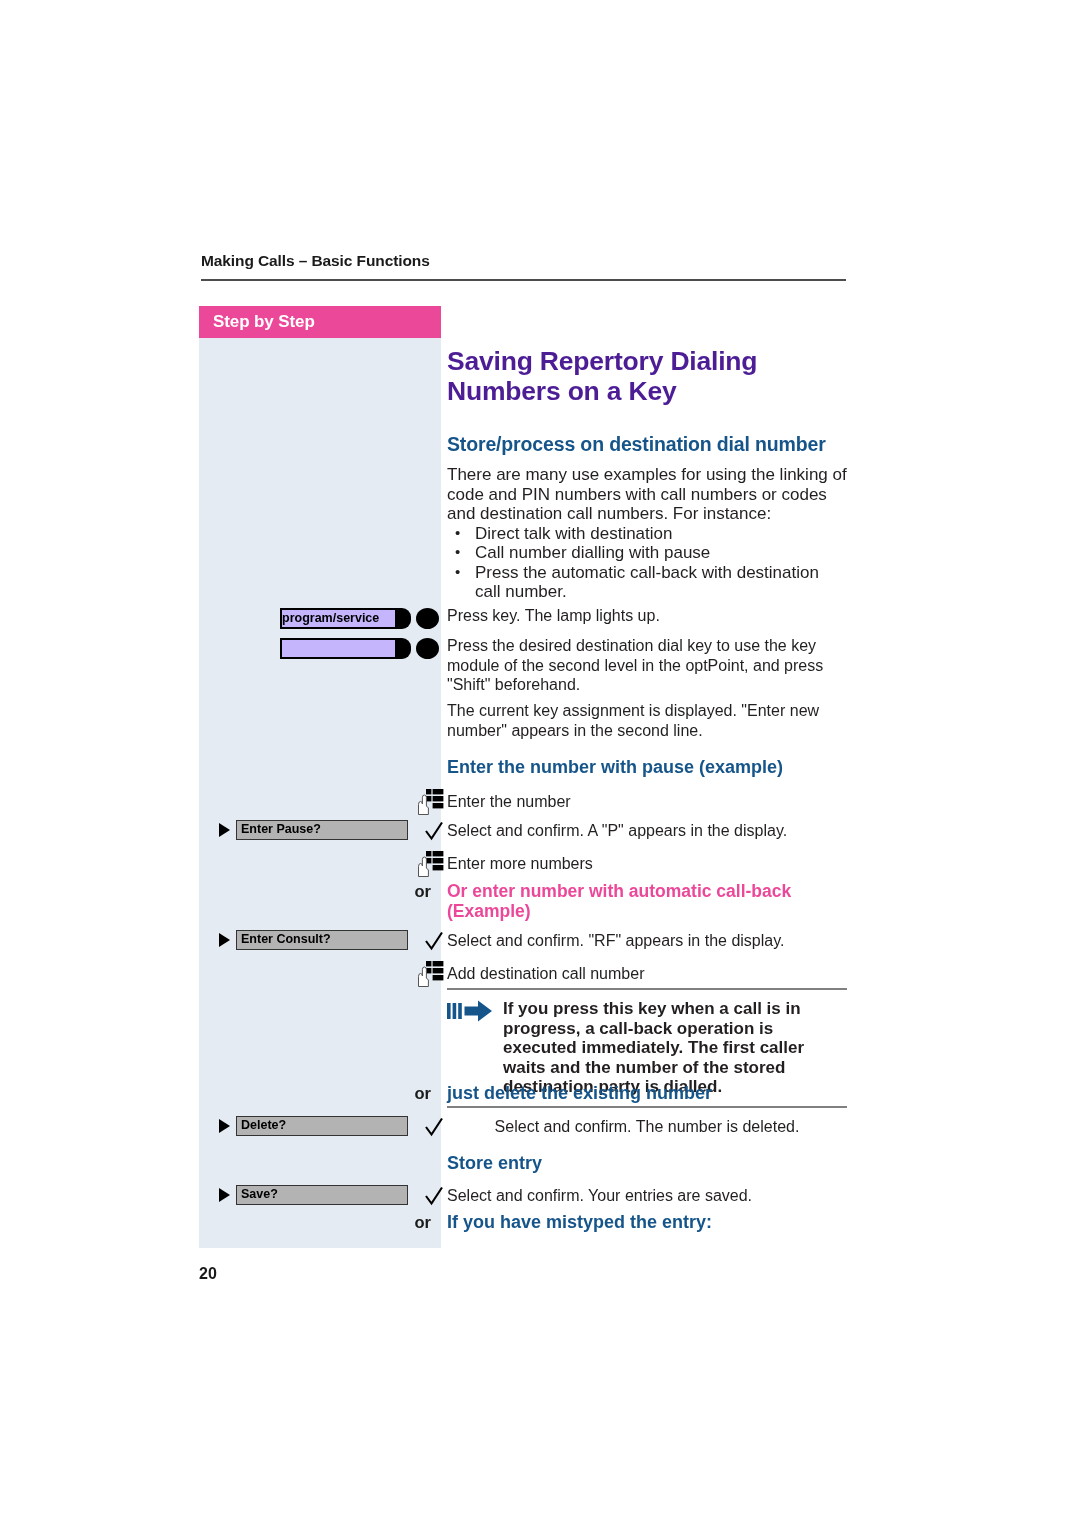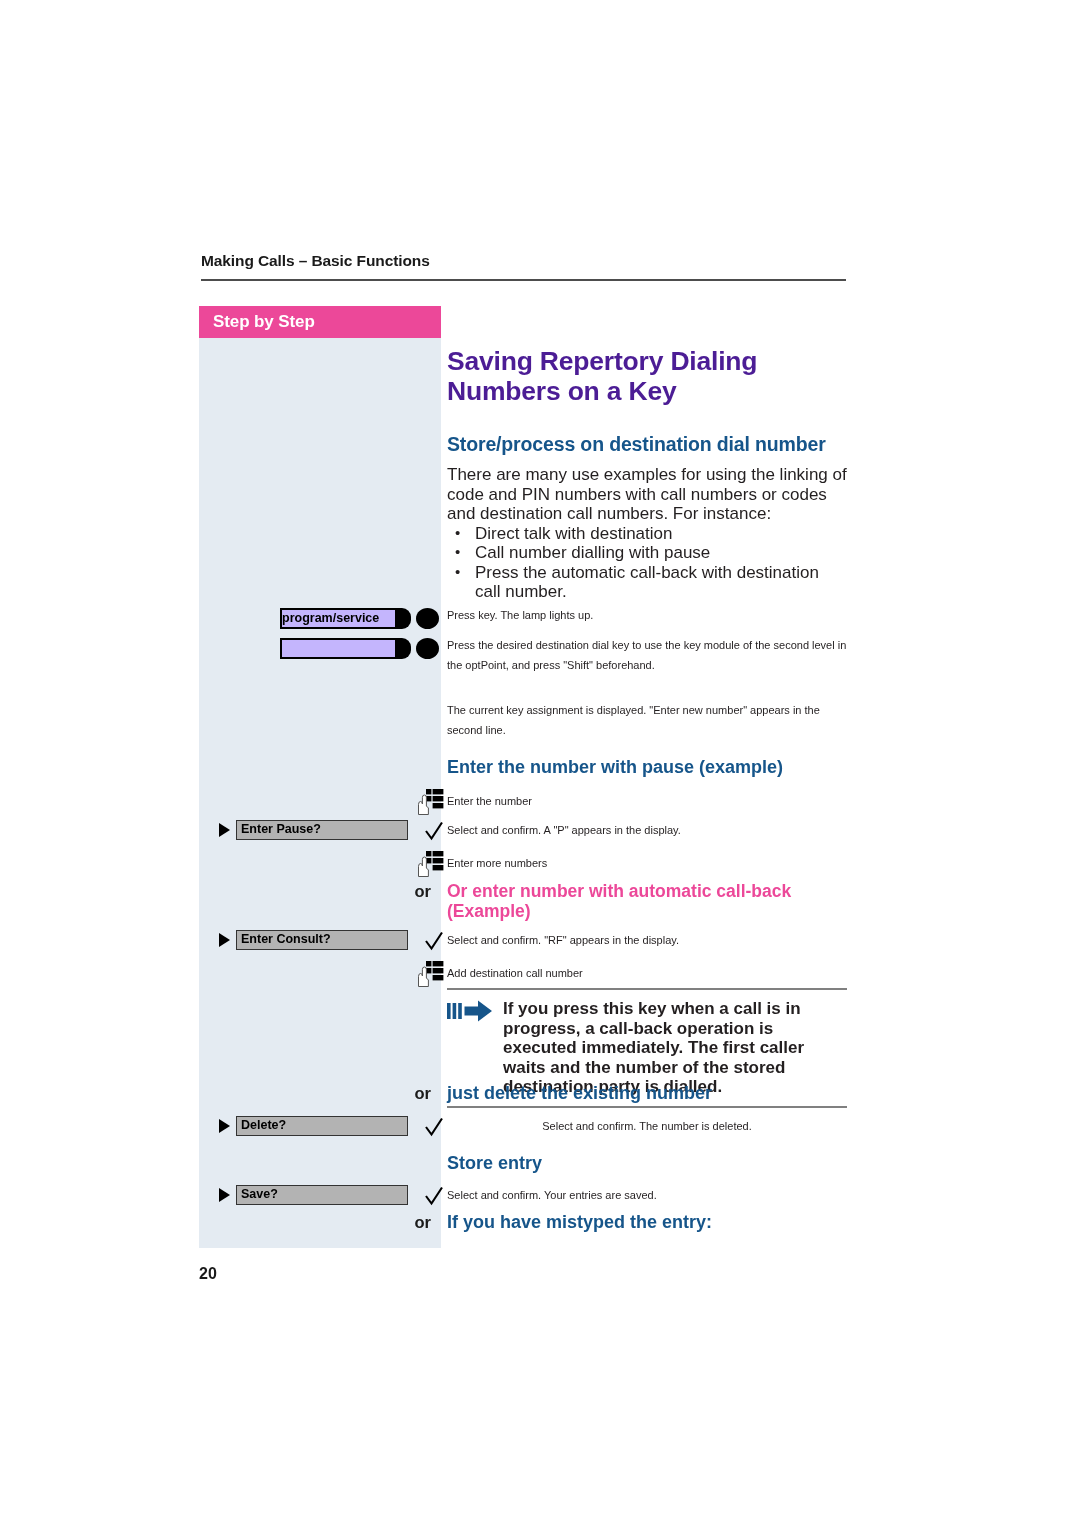--- a/index.html
+++ b/index.html
@@ -140,21 +140,21 @@
     left: 196px;
     top: 0;
     width: 50px;
     text-align: right;
   }
   .row .text-col {
     position: absolute;
     left: 248px;
     top: 0;
     width: 400px;
-    font-size: 11px;
+    font-size: 16px;
     line-height: 19.5px;
     color: #231f20;
   }
   .row .text-col.blue-head {
     color: #16558a;
     font-weight: bold;
     font-size: 18px;
   }
   .row .text-col.black-head {
     color: #ec4899;

